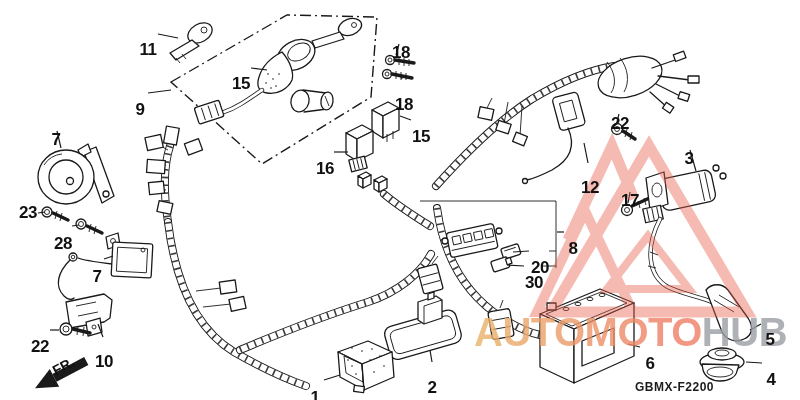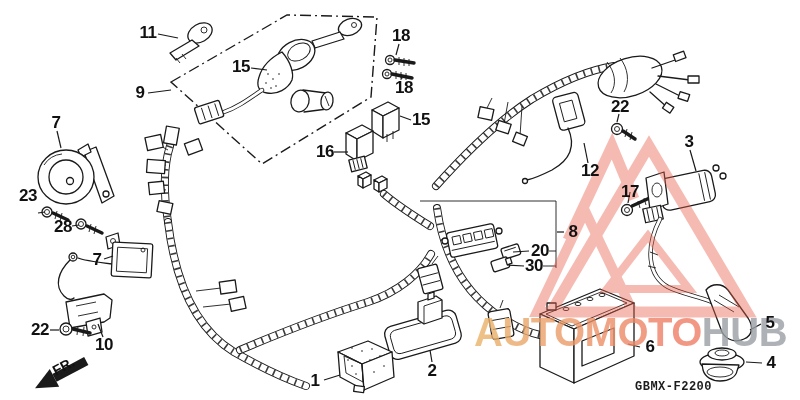--- a/index.html
+++ b/index.html
@@ -27,37 +27,37 @@
   .th{stroke:var(--line_color);stroke-width:6.2;fill:none;stroke-dasharray:1.6 6.2;stroke-linecap:butt;opacity:.85;}
   .we{stroke:var(--line_color);stroke-width:4.4;fill:none;stroke-linecap:round;}
   .ww{stroke:#fff;stroke-width:2.8;fill:none;stroke-linecap:round;}
   .scr{stroke:var(--line_color);stroke-width:3.4;fill:none;stroke-linecap:round;}
   .blk{fill:var(--line_color);stroke:none;}
   .logo-stroke{stroke:var(--logo_red);fill:none;}
   
   .callout{
     position:absolute;z-index:4;transform:translate(-50%,-50%);
     font-weight:bold;font-size:17px;color:#111;letter-spacing:-.5px;
-    font-family:"Liberation Sans",sans-serif;white-space:nowrap;
+    font-family:"Liberation Sans",sans-serif;white-space:nowrap;margin-top:17px;
   }
   
   #watermark-text{
     position:absolute;left:474px;top:312px;z-index:3;opacity:.8;
     font-weight:bold;font-size:40px;line-height:1;letter-spacing:-.5px;white-space:nowrap;
     font-family:"Liberation Sans",sans-serif;
   }
   #watermark-text .wm-auto{
     background:linear-gradient(90deg,var(--watermark_auto) 0%,var(--watermark_moto) 85%);
     -webkit-background-clip:text;background-clip:text;color:transparent;
   }
   #watermark-text .wm-hub{color:var(--watermark_hub);}
   
   #part-code{
     position:absolute;left:635px;top:380px;z-index:4;
-    font-family:Liberation Mono, monospace;
+    font-family:Liberation Sans, sans-serif;
     font-weight:bold;font-size:12px;letter-spacing:.5px;color:#1c1c1c;
   }
   
   #fr-label{
     position:absolute;left:52px;top:358px;z-index:4;
     transform:rotate(-28deg);font-weight:bold;font-size:14px;color:#111;
     font-family:"Liberation Sans",sans-serif;
   }
 </style>
 </head>
@@ -473,21 +473,21 @@
   <div class="callout" style="left:241px;top:67px">15</div>
   <div class="callout" style="left:140px;top:93px">9</div>
   <div class="callout" style="left:401px;top:36px">18</div>
   <div class="callout" style="left:404px;top:88px">18</div>
   <div class="callout" style="left:421px;top:120px">15</div>
   <div class="callout" style="left:325px;top:152px">16</div>
   <div class="callout" style="left:56px;top:123px">7</div>
   <div class="callout" style="left:620px;top:107px">22</div>
   <div class="callout" style="left:590px;top:171px">12</div>
   <div class="callout" style="left:689px;top:142px">3</div>
-  <div class="callout" style="left:630px;top:192px">17</div>
+  <div class="callout" style="left:630px;top:184px">17</div>
   <div class="callout" style="left:28px;top:196px">23</div>
   <div class="callout" style="left:63px;top:227px">28</div>
   <div class="callout" style="left:97px;top:260px">7</div>
   <div class="callout" style="left:573px;top:232px">8</div>
   <div class="callout" style="left:540px;top:251px">20</div>
   <div class="callout" style="left:534px;top:266px">30</div>
   <div class="callout" style="left:40px;top:330px">22</div>
   <div class="callout" style="left:104px;top:345px">10</div>
   <div class="callout" style="left:315px;top:381px">1</div>
   <div class="callout" style="left:432px;top:371px">2</div>

